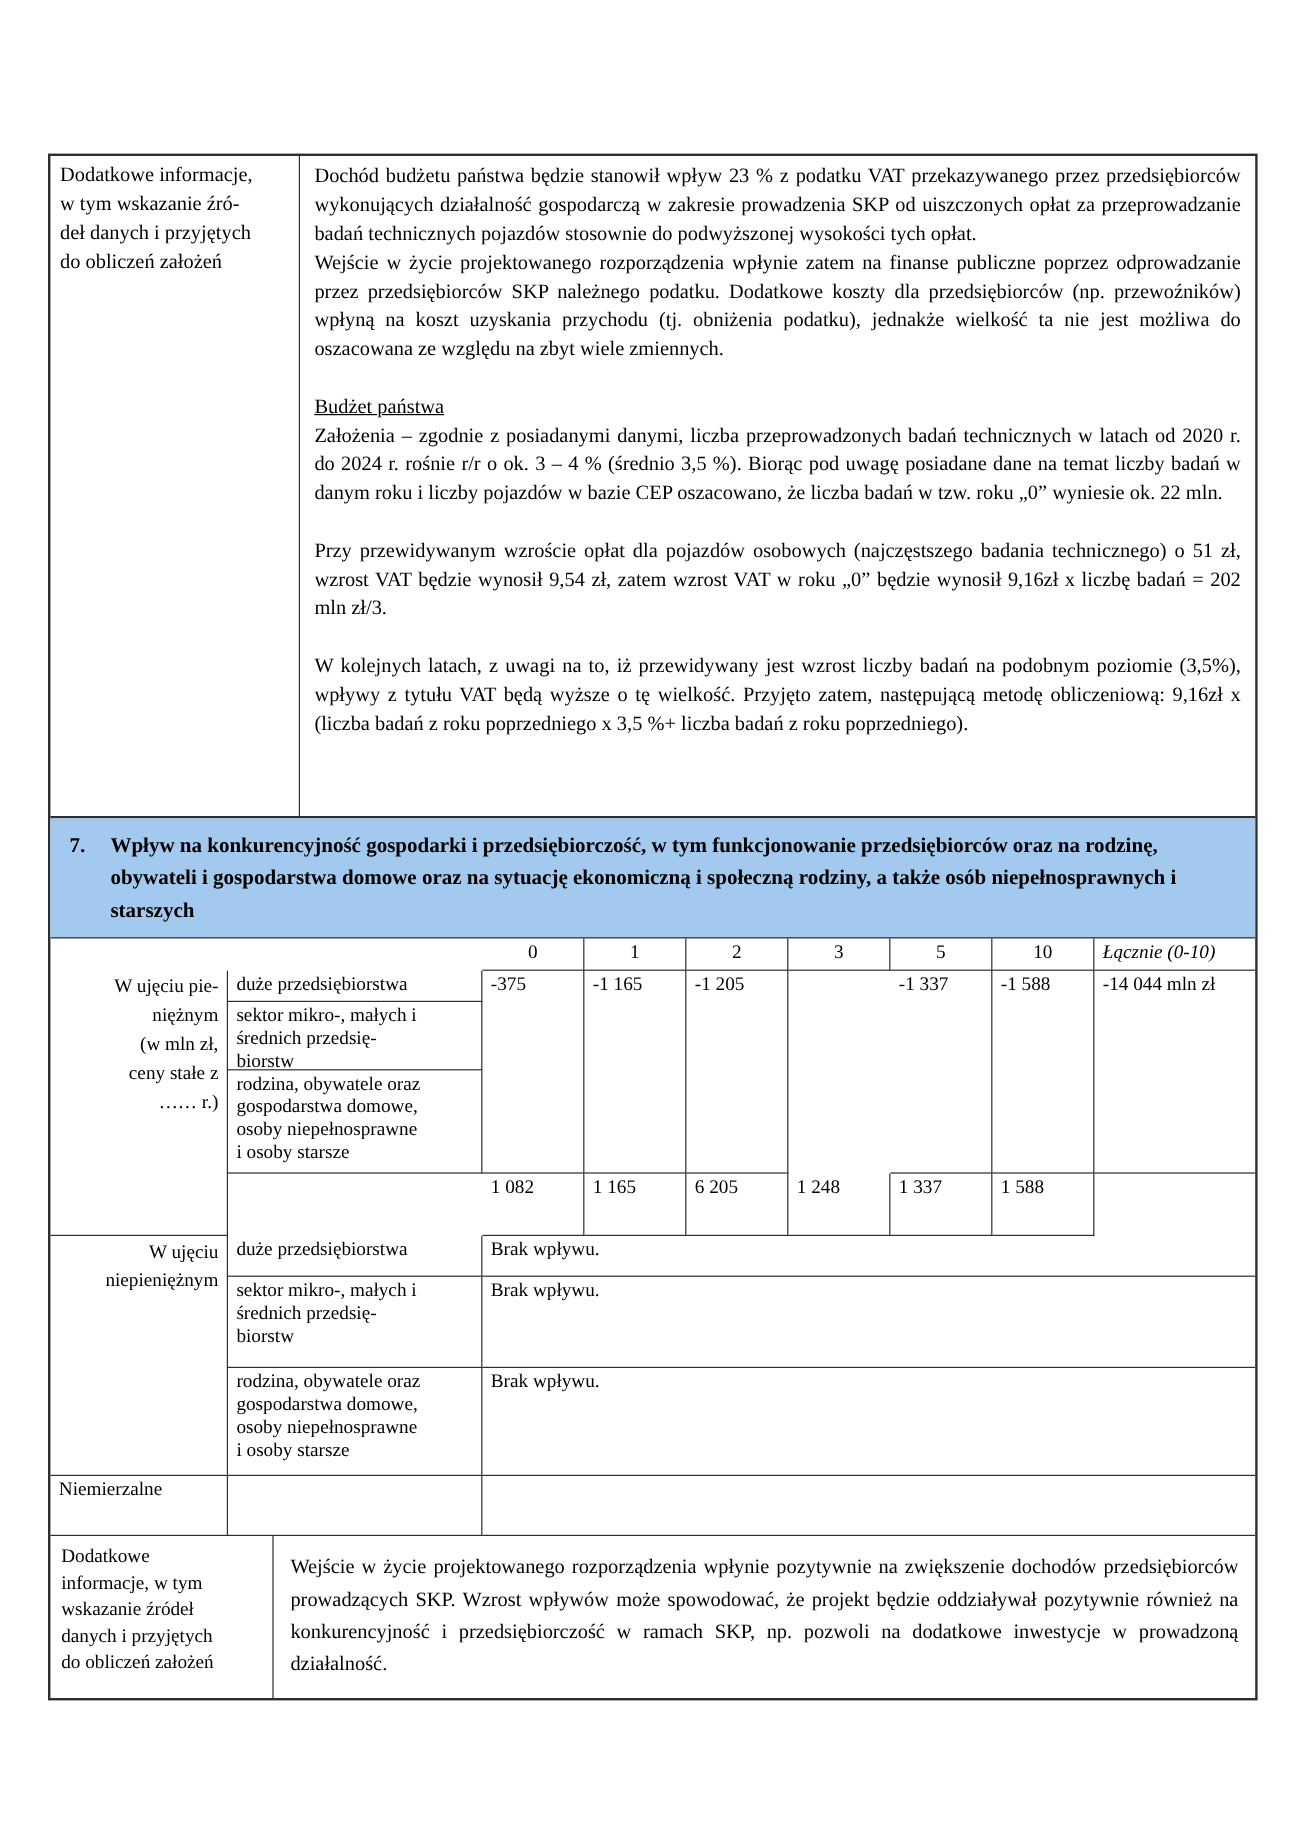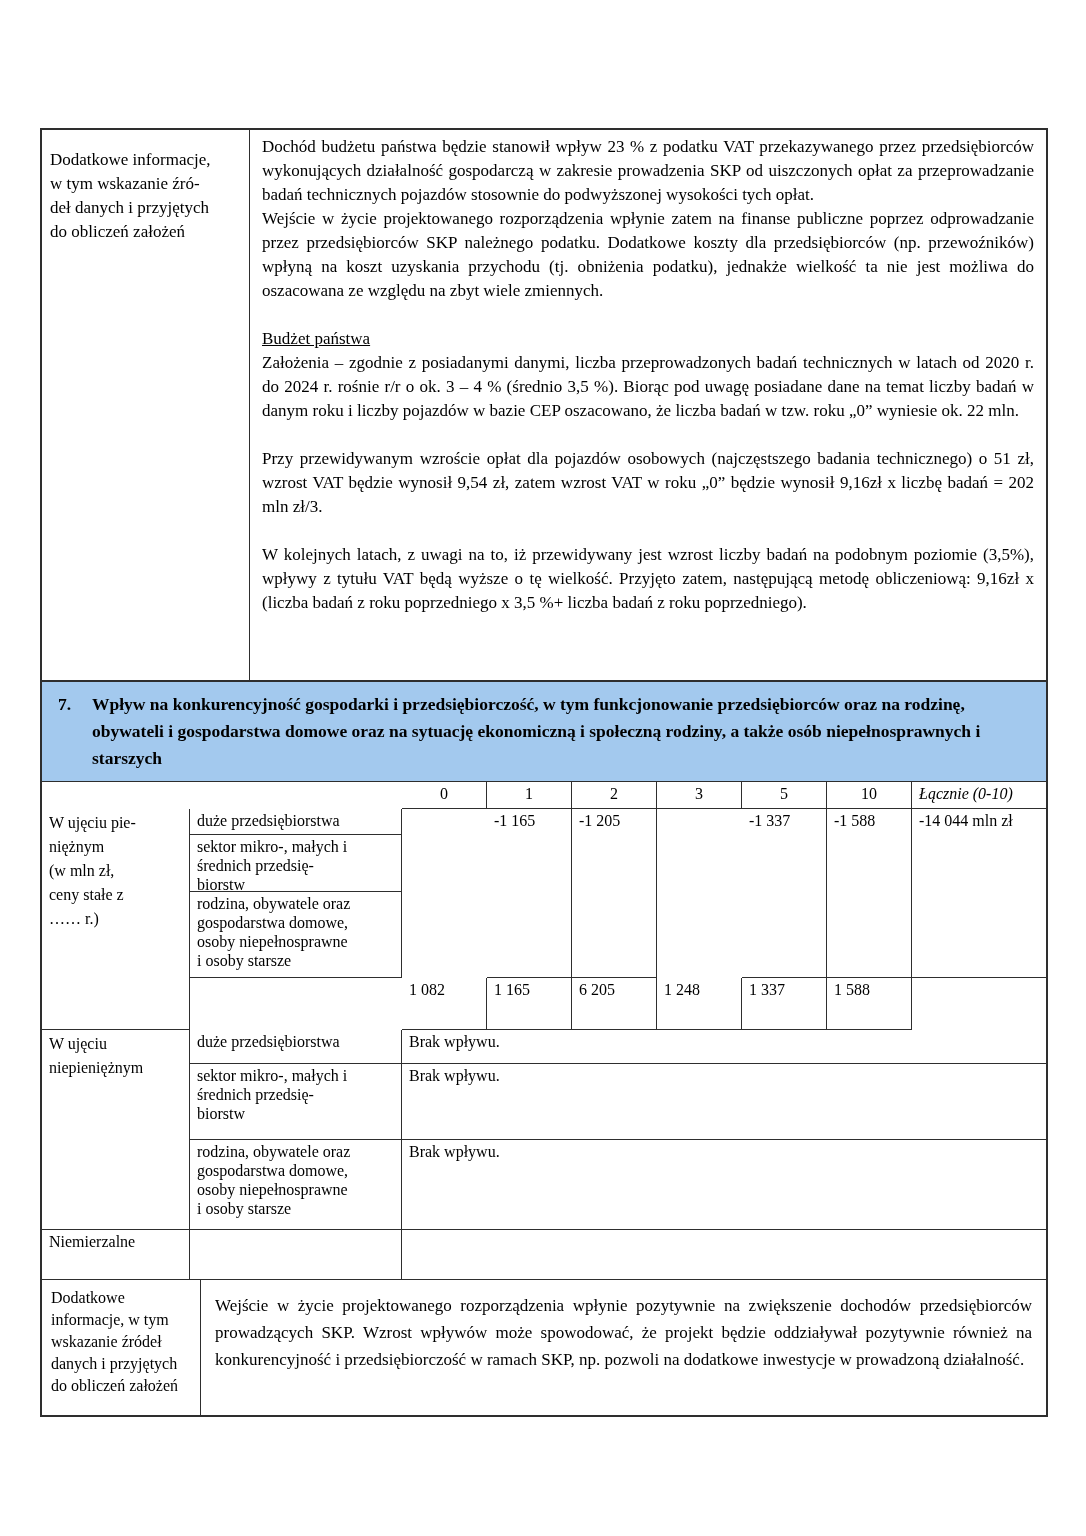--- a/index.html
+++ b/index.html
@@ -10,21 +10,21 @@
     font-family: "Liberation Serif", "DejaVu Serif", serif;
   }
   .doc {
     position: absolute; left: 40px; top: 128px; width: 1008px;
     border: 2px solid #2e2e2e; background: #fff;
   }
   
   .rowA { display: flex; height: 552px; border-bottom: 2px solid #2e2e2e; }
   .rowA-label {
     width: 208px; flex: none; border-right: 1.5px solid #2e2e2e;
-    padding: 18px 8px; font-size: 17px; line-height: 24px;
+    padding: 4px 8px; font-size: 17px; line-height: 24px;
   }
   .rowA-content {
     flex: 1; padding: 5px 12px; font-size: 17px; line-height: 24px;
     text-align: justify; overflow: hidden;
   }
   .para { margin: 0; }
   .spacer { height: 24px; }
   .u { text-decoration: underline; }
   
   .sec7 {
@@ -41,25 +41,25 @@
     grid-template-rows: 27px 26px 57px 86px 52px 34px 76px 90px 50px;
     font-size: 16px; line-height: 19px;
   }
   .c {
     border-right: 1.5px solid #2e2e2e; border-bottom: 1.5px solid #2e2e2e;
     padding: 2px 7px; overflow: hidden;
   }
   .noR { border-right: none; }
   .center { text-align: center; }
   .it { font-style: italic; }
-  .lh24 { line-height: 24px; }
+  .lh24 { line-height: 24px; text-align: right; }
   
   .rowB { display: flex; min-height: 135px; }
   .rowB-label {
-    width: 159px; flex: none; border-right: 1.5px solid #2e2e2e;
+    width: 186px; flex: none; border-right: 1.5px solid #2e2e2e;
     padding: 7px 9px; font-size: 16px; line-height: 22px;
   }
   .rowB-content {
     flex: 1; padding: 12px 14px; font-size: 17px; line-height: 27px;
     text-align: justify;
   }
 </style>
 </head>
 <body>
 
@@ -103,20 +103,21 @@
 
       <div class="c lh24" style="grid-column:1;grid-row:2/6">
         <div>W ujęciu pie-</div>
         <div>niężnym</div>
         <div>(w mln zł,</div>
         <div>ceny stałe z</div>
         <div>…… r.)</div>
       </div>
 
       <div class="c" style="grid-column:2;grid-row:2">duże przedsiębiorstwa</div>
+      <div class="c" style="grid-column:3;grid-row:2/5">-375</div>
       <div class="c" style="grid-column:4;grid-row:2/5">-1 165</div>
       <div class="c" style="grid-column:5;grid-row:2/5">-1 205</div>
       <div class="c" style="grid-column:7;grid-row:2/5">-1 337</div>
       <div class="c" style="grid-column:8;grid-row:2/5">-1 588</div>
       <div class="c noR" style="grid-column:9;grid-row:2/5">-14 044 mln zł</div>
 
       <div class="c" style="grid-column:2;grid-row:3">
         <div>sektor mikro-, małych i</div>
         <div>średnich przedsię-</div>
         <div>biorstw</div>

